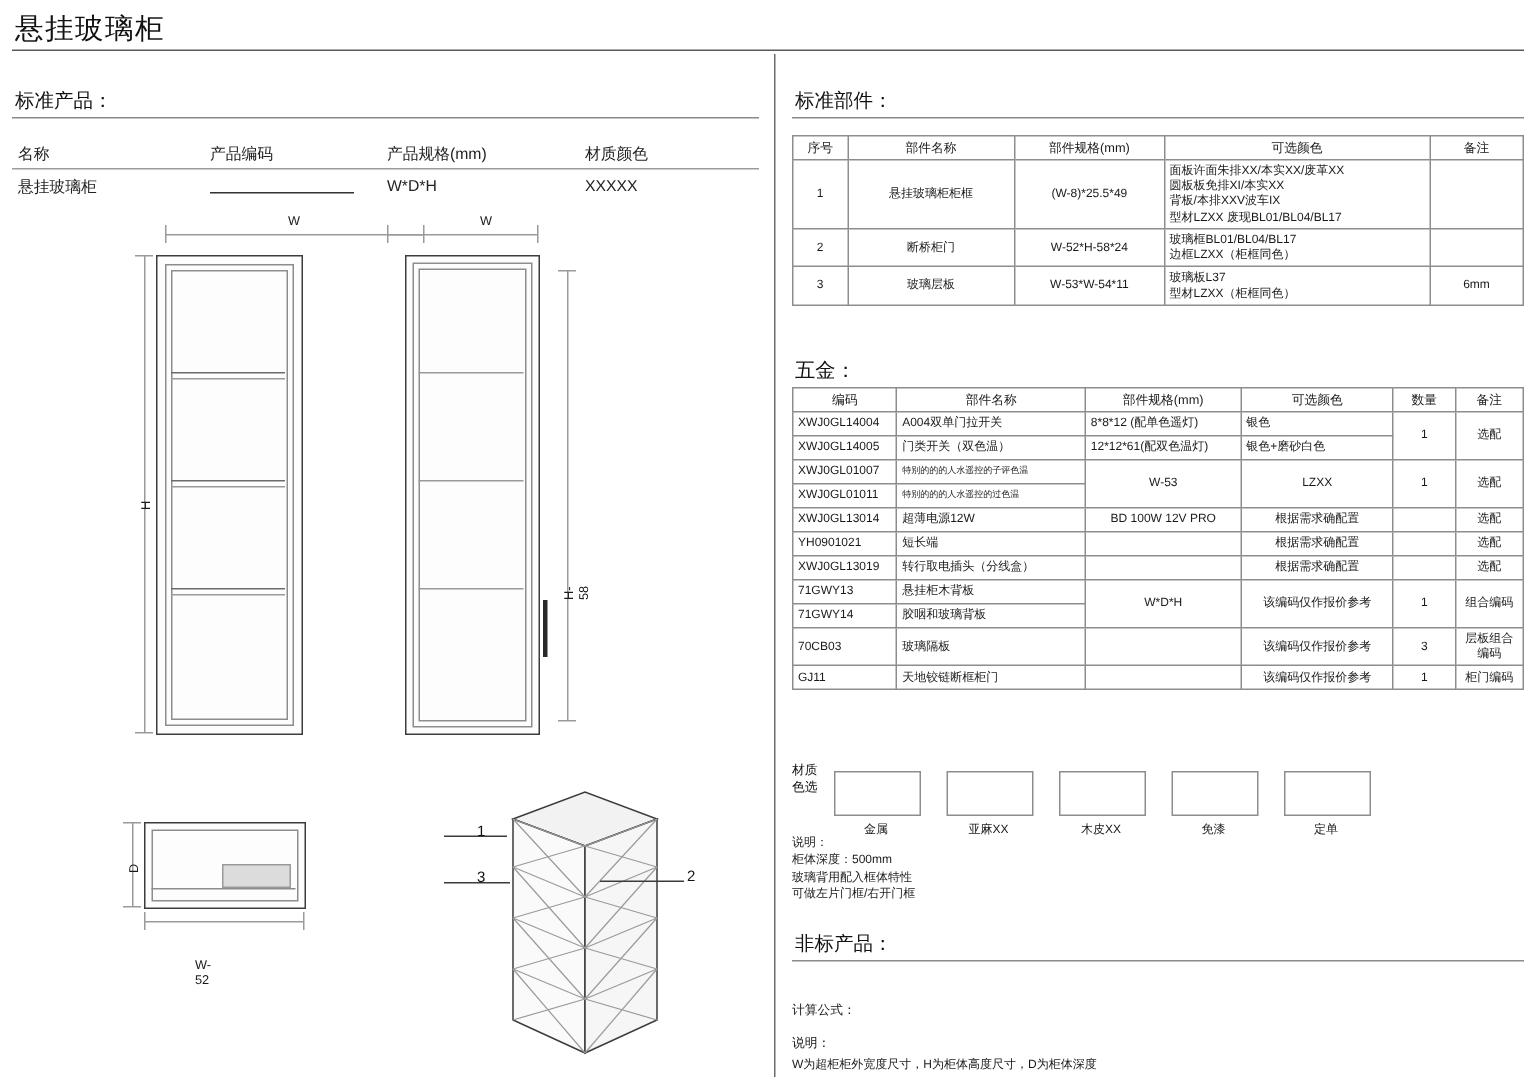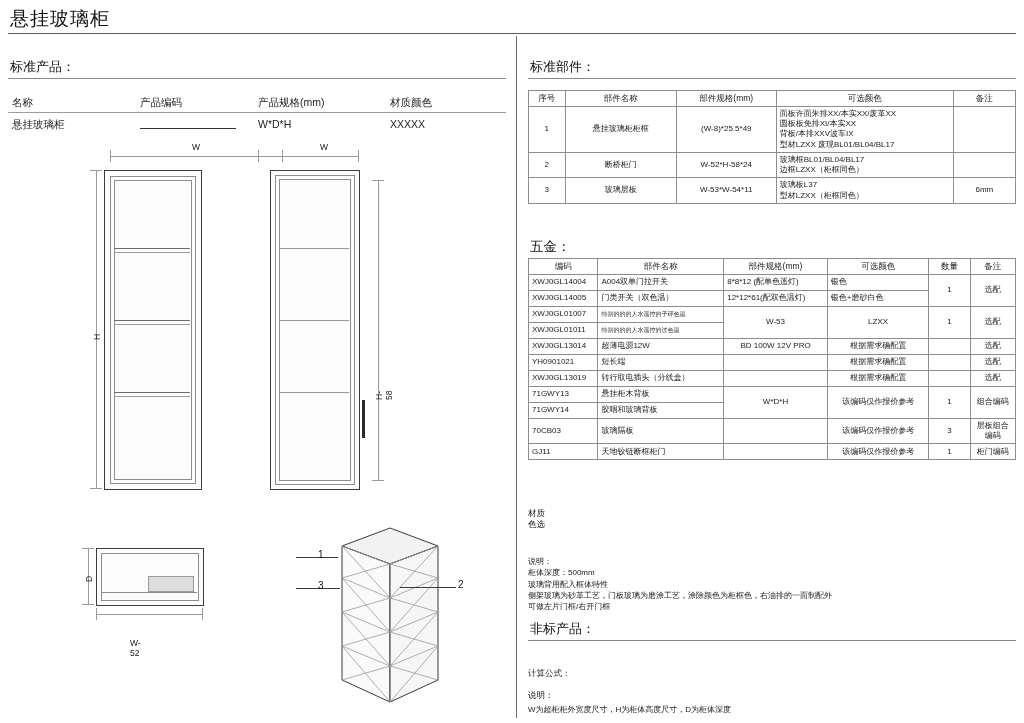--- a/index.html
+++ b/index.html
@@ -533,26 +533,47 @@
         <td class="ctr">该编码仅作报价参考</td>
         <td class="ctr">1</td>
         <td class="ctr">柜门编码</td>
       </tr>
     </tbody>
   </table>
 
   <div class="lbl-material" style="white-space:pre-line;">材质
 色选</div>
 
+  <div class="swatches">
+    <div class="swatch">
+      <div class="box"></div>
+      <div class="cap">金属</div>
+    </div>
+    <div class="swatch">
+      <div class="box"></div>
+      <div class="cap">亚麻XX</div>
+    </div>
+    <div class="swatch">
+      <div class="box"></div>
+      <div class="cap">木皮XX</div>
+    </div>
+    <div class="swatch">
+      <div class="box"></div>
+      <div class="cap">免漆</div>
+    </div>
+    <div class="swatch">
+      <div class="box"></div>
+      <div class="cap">定单</div>
+    </div>
+  </div>
 
   <div class="notes">
     <div>说明：</div>
     <div>柜体深度：500mm</div>
     <div>玻璃背用配入框体特性</div>
-    <div>侧架玻璃为砂革工艺，门板玻璃为磨涂工艺，涂除颜色为柜框色，右油排的一面制配外</div>
     <div>可做左片门框/右开门框</div>
   </div>
 
   <div class="lbl-nonstd">非标产品：</div>
   <div class="lbl-nonstd-rule"></div>
   <div class="formula">计算公式：</div>
   <div class="formula-note-l">说明：</div>
   <div class="formula-note">W为超柜柜外宽度尺寸，H为柜体高度尺寸，D为柜体深度</div>
 
 </div>

